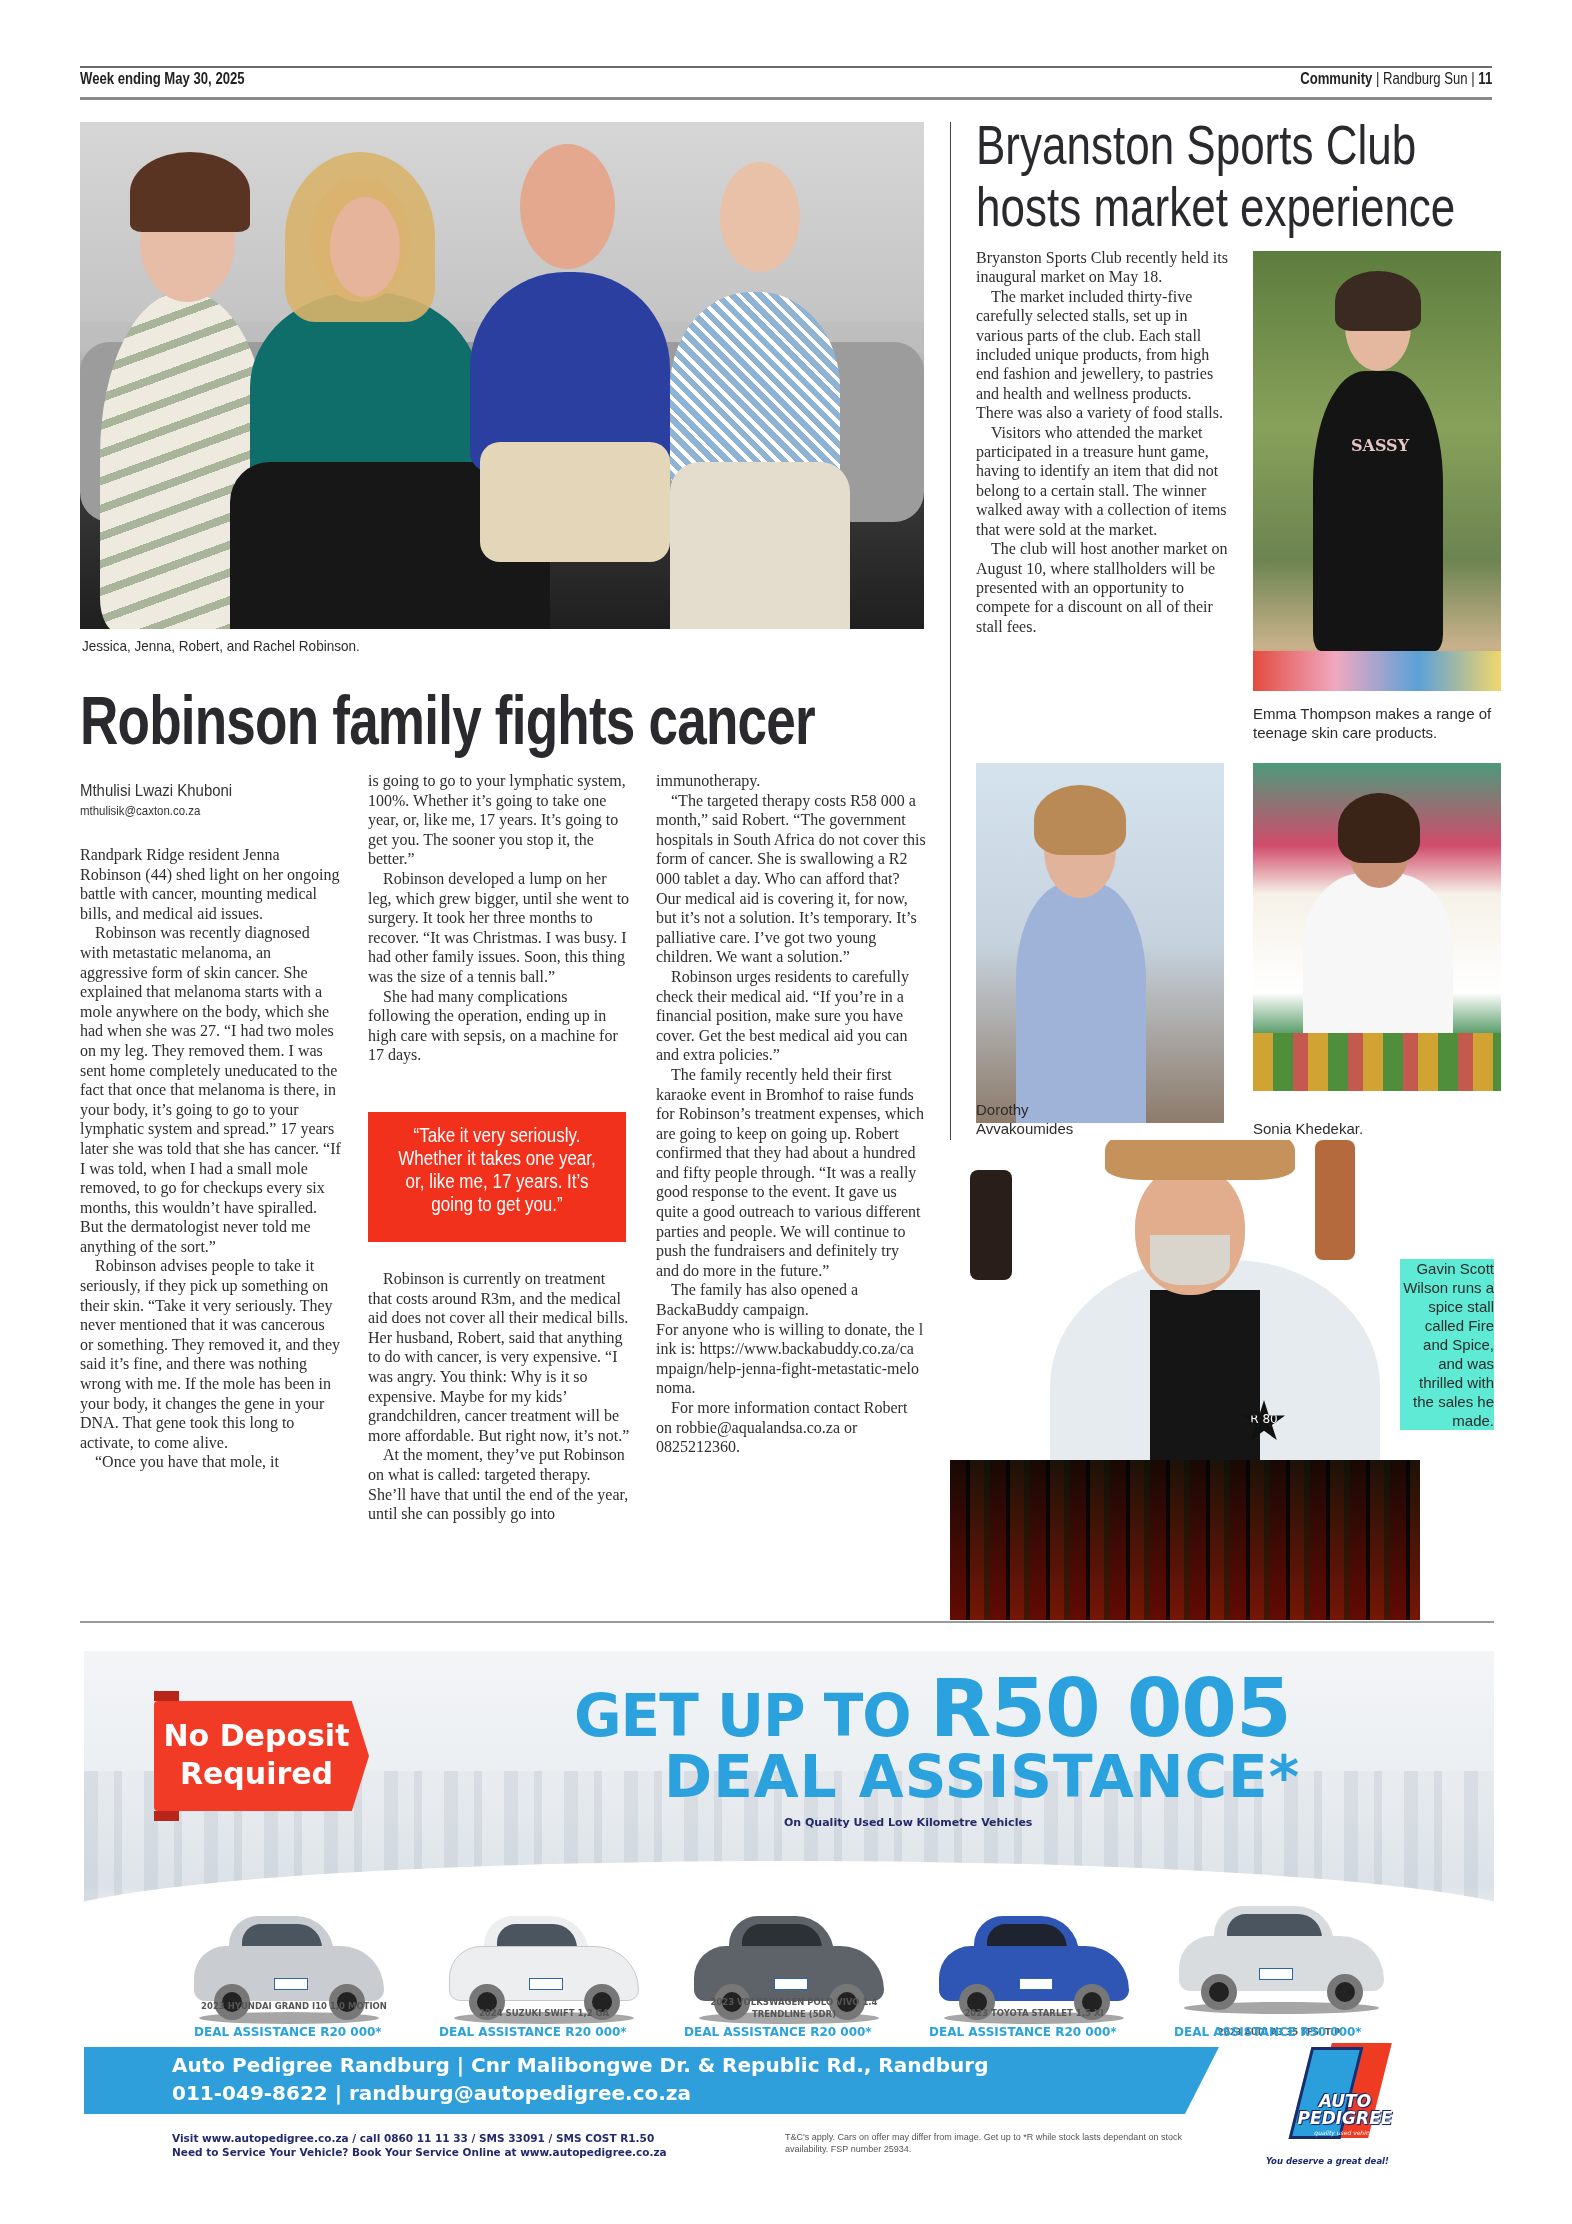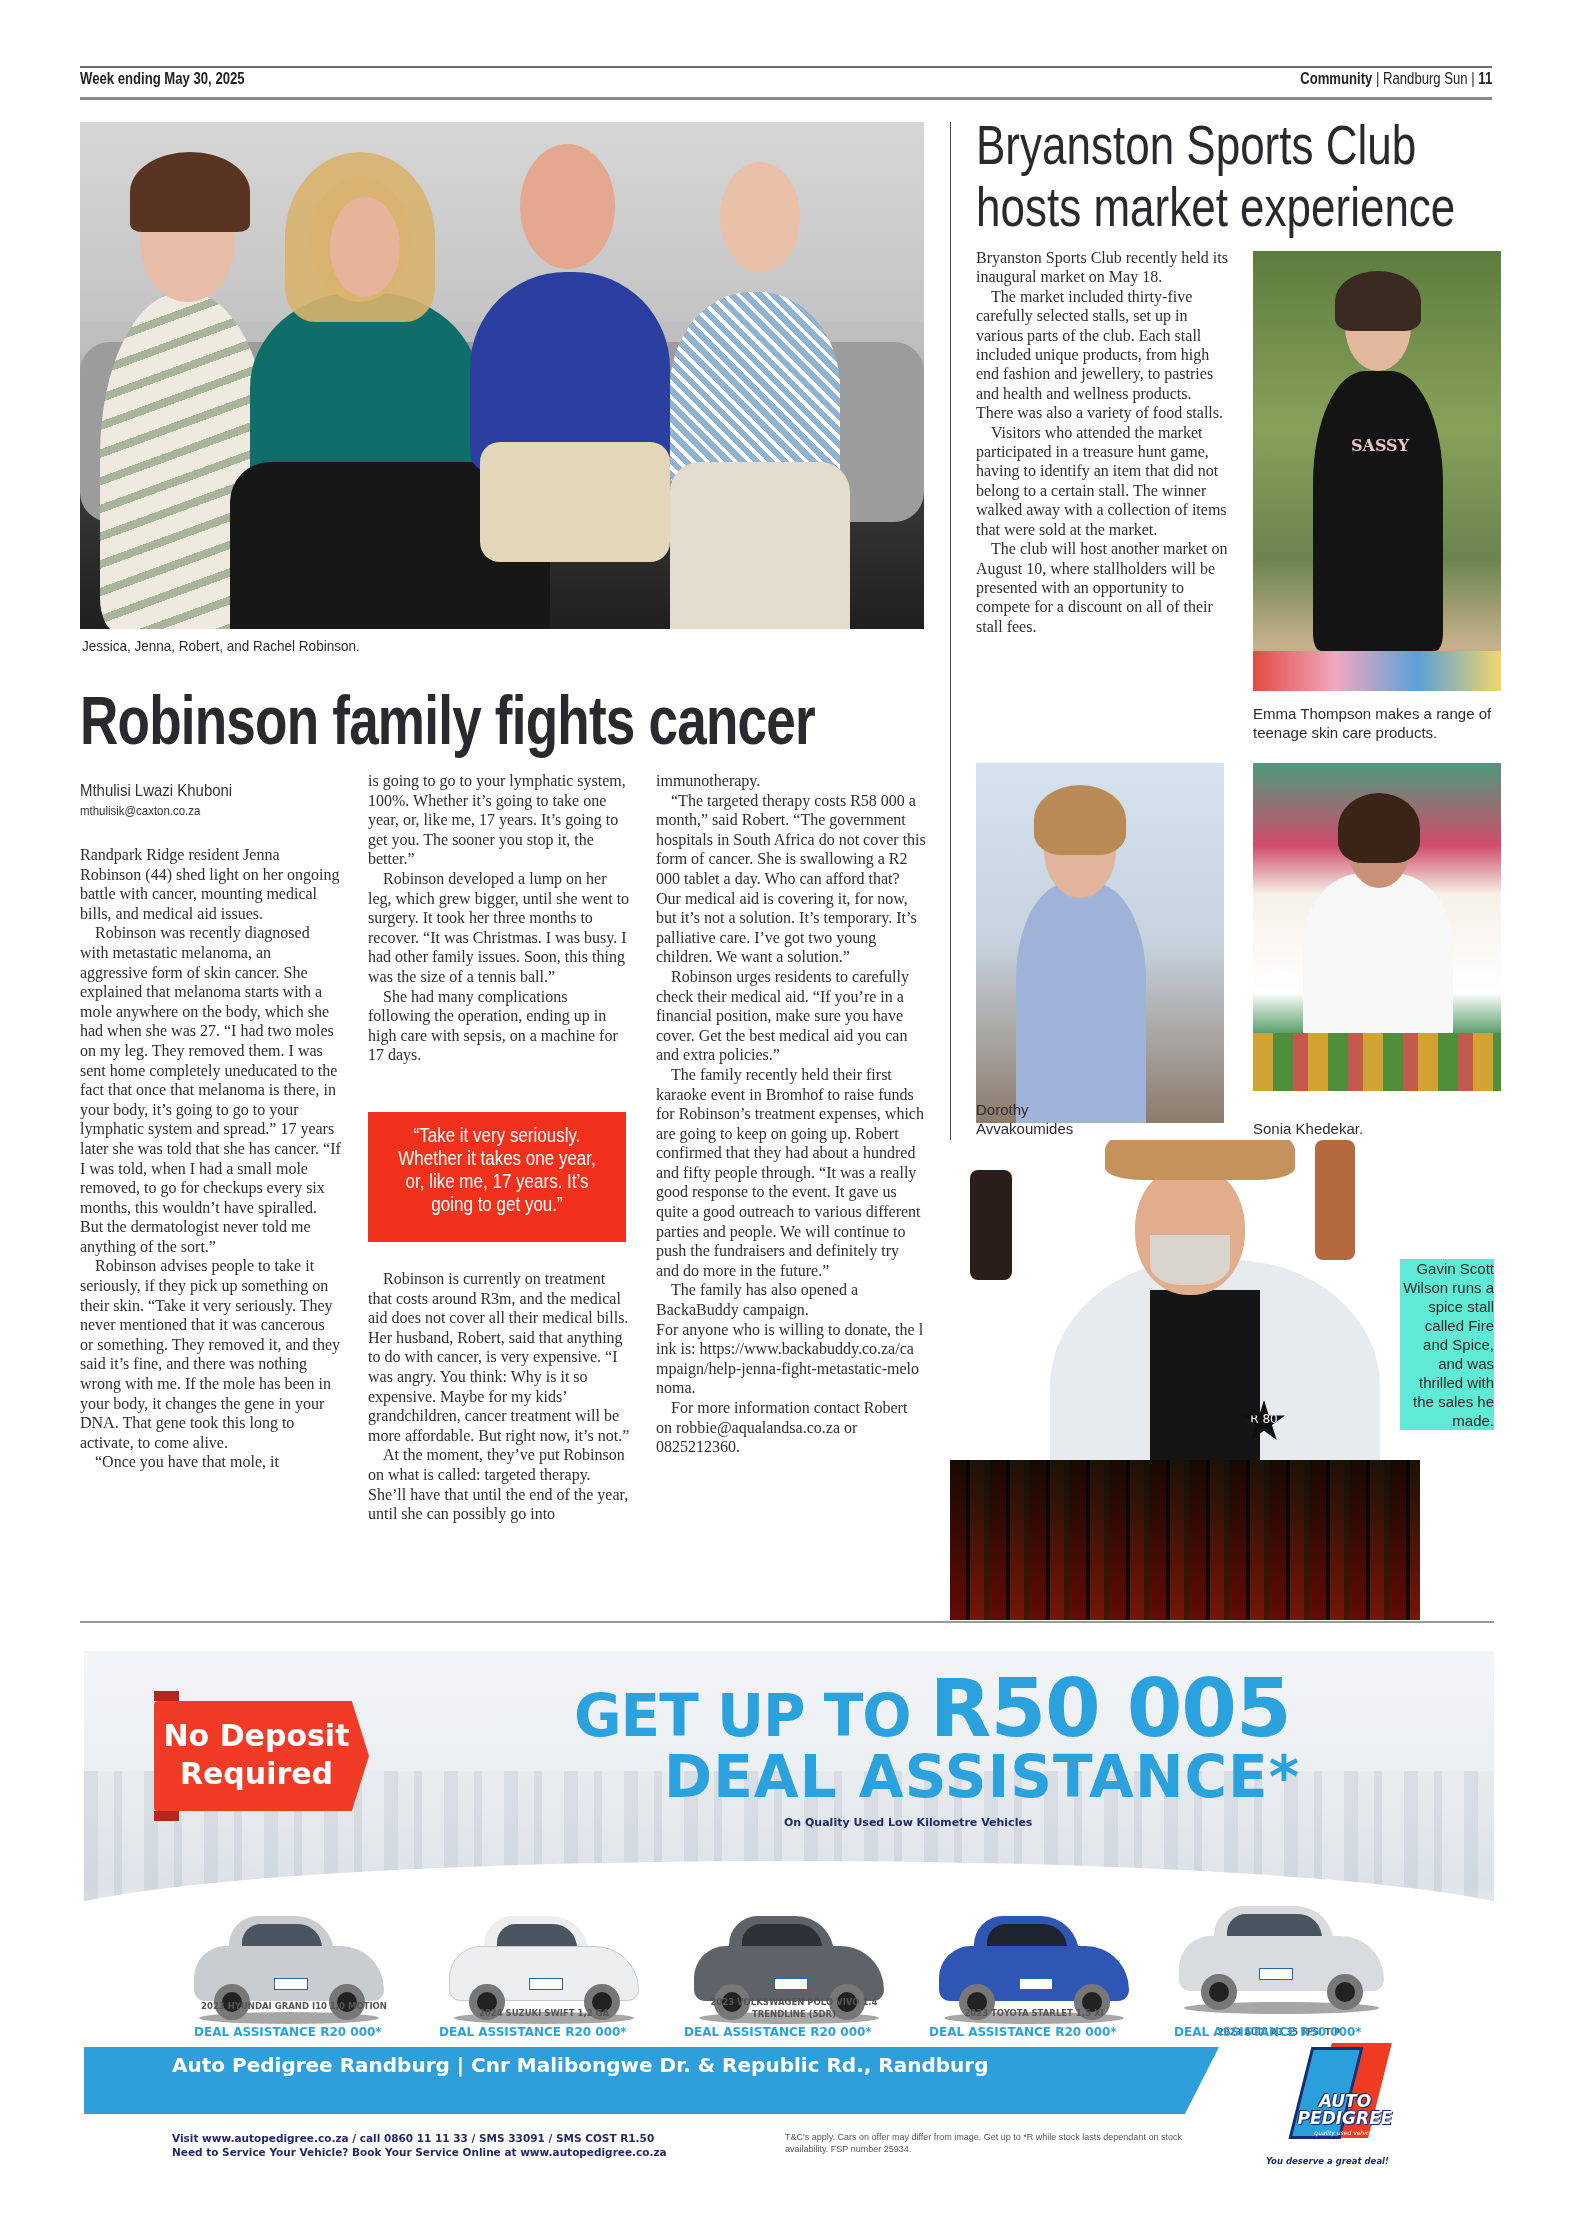--- a/index.html
+++ b/index.html
@@ -273,20 +273,21 @@
   <div class="car-deal" style="left:600px;top:374px;width:220px;">DEAL ASSISTANCE R20 000*</div>
   <div class="car-label" style="left:850px;top:356px;width:200px;">2023 TOYOTA STARLET 1,5 XI</div>
   <div class="car-deal" style="left:845px;top:374px;width:210px;">DEAL ASSISTANCE R20 000*</div>
   <div class="car-label" style="left:1090px;top:375px;width:210px;">2023 AUDI A3 35 TFSI TIP</div>
   <div class="car-deal" style="left:1090px;top:374px;width:215px;">DEAL ASSISTANCE R50 000*</div>
 </div>
 
 <div class="ad-bar"></div>
 <div class="ad-bar-text">
   <div>Auto Pedigree Randburg | Cnr Malibongwe Dr. &amp; Republic Rd., Randburg</div>
+  <div>011-049-8622 | randburg@autopedigree.co.za</div>
 </div>
 <div class="ad-foot">
   <div>Visit www.autopedigree.co.za / call 0860 11 11 33 / SMS 33091 / SMS COST R1.50</div>
   <div>Need to Service Your Vehicle? Book Your Service Online at www.autopedigree.co.za</div>
 </div>
 <div class="ad-tc">T&amp;C's apply. Cars on offer may differ from image.  Get up to *R while stock lasts dependant on stock availability. FSP number 25934.</div>
 
 <div class="logo">
   <div class="logo-one-red"></div>
   <div class="logo-one-blue"></div>

